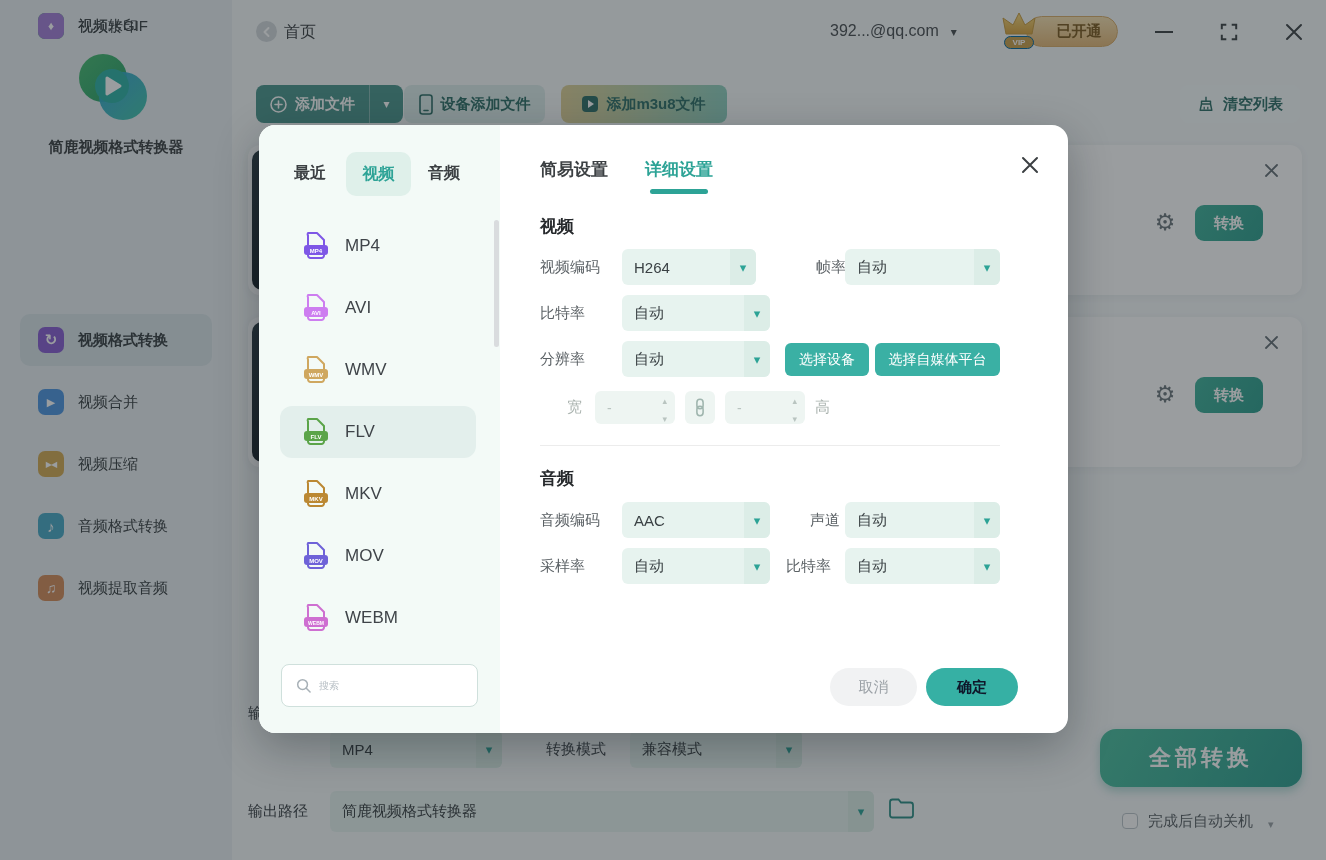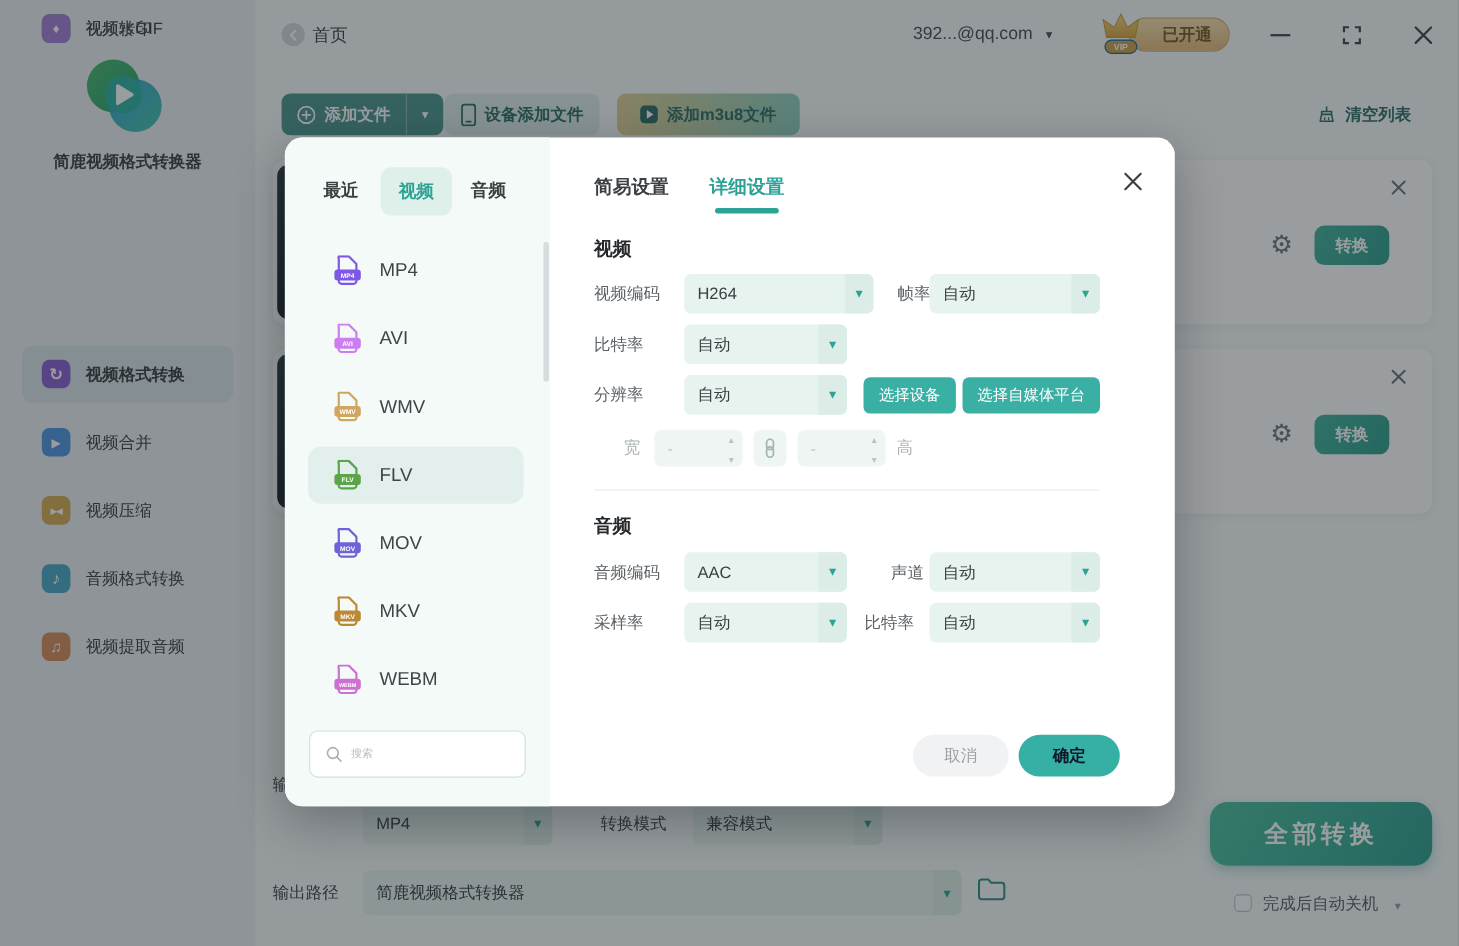--- a/index.html
+++ b/index.html
@@ -331,33 +331,33 @@
       <div class="fmt-row selected">
         <svg width="26" height="28" viewBox="0 0 26 28">
           <path d="M5 1 h9 l7 7 v15.5 a2.5 2.5 0 0 1 -2.5 2.5 h-11 a2.5 2.5 0 0 1 -2.5 -2.5 v-20 A2.5 2.5 0 0 1 5 1 Z" fill="none" stroke-width="2" stroke-linejoin="round" stroke="#5ba449"></path>
           <rect x="1" y="13" width="24" height="10" rx="3" fill="#5ba449"></rect>
           <text x="13" y="20.5" text-anchor="middle" font-size="6" font-weight="bold" fill="#ffffff">FLV</text>
         </svg>
         <span class="fmt-name">FLV</span>
       </div>
       <div class="fmt-row">
         <svg width="26" height="28" viewBox="0 0 26 28">
+          <path d="M5 1 h9 l7 7 v15.5 a2.5 2.5 0 0 1 -2.5 2.5 h-11 a2.5 2.5 0 0 1 -2.5 -2.5 v-20 A2.5 2.5 0 0 1 5 1 Z" fill="none" stroke-width="2" stroke-linejoin="round" stroke="#bb8833"></path>
+          <rect x="1" y="13" width="24" height="10" rx="3" fill="#bb8833"></rect>
+          <text x="13" y="20.5" text-anchor="middle" font-size="6" font-weight="bold" fill="#ffffff">MKV</text>
+        </svg>
+        <span class="fmt-name">MKV</span>
+      </div>
+      <div class="fmt-row">
+        <svg width="26" height="28" viewBox="0 0 26 28">
           <path d="M5 1 h9 l7 7 v15.5 a2.5 2.5 0 0 1 -2.5 2.5 h-11 a2.5 2.5 0 0 1 -2.5 -2.5 v-20 A2.5 2.5 0 0 1 5 1 Z" fill="none" stroke-width="2" stroke-linejoin="round" stroke="#6e62d8"></path>
           <rect x="1" y="13" width="24" height="10" rx="3" fill="#6e62d8"></rect>
           <text x="13" y="20.5" text-anchor="middle" font-size="6" font-weight="bold" fill="#ffffff">MOV</text>
         </svg>
         <span class="fmt-name">MOV</span>
-      </div>
-      <div class="fmt-row">
-        <svg width="26" height="28" viewBox="0 0 26 28">
-          <path d="M5 1 h9 l7 7 v15.5 a2.5 2.5 0 0 1 -2.5 2.5 h-11 a2.5 2.5 0 0 1 -2.5 -2.5 v-20 A2.5 2.5 0 0 1 5 1 Z" fill="none" stroke-width="2" stroke-linejoin="round" stroke="#bb8833"></path>
-          <rect x="1" y="13" width="24" height="10" rx="3" fill="#bb8833"></rect>
-          <text x="13" y="20.5" text-anchor="middle" font-size="6" font-weight="bold" fill="#ffffff">MKV</text>
-        </svg>
-        <span class="fmt-name">MKV</span>
       </div>
       <div class="fmt-row">
         <svg width="26" height="28" viewBox="0 0 26 28">
           <path d="M5 1 h9 l7 7 v15.5 a2.5 2.5 0 0 1 -2.5 2.5 h-11 a2.5 2.5 0 0 1 -2.5 -2.5 v-20 A2.5 2.5 0 0 1 5 1 Z" fill="none" stroke-width="2" stroke-linejoin="round" stroke="#ce6fd1"></path>
           <rect x="1" y="13" width="24" height="10" rx="3" fill="#ce6fd1"></rect>
           <text x="13" y="20.5" text-anchor="middle" font-size="5" font-weight="bold" fill="#ffffff">WEBM</text>
         </svg>
         <span class="fmt-name">WEBM</span>
       </div>
 
@@ -376,21 +376,21 @@
     <div class="stab-underline"></div>
     <div class="modal-close">
       <svg width="20" height="20" viewBox="0 0 20 20">
         <path d="M3 3 L17 17 M17 3 L3 17" stroke="#3c4043" stroke-width="2" stroke-linecap="round"></path>
       </svg>
     </div>
 
     <div class="sec-title" style="left:281px; top:90px;">视频</div>
 
     <div class="m-label" style="left:281px; top:133px;">视频编码</div>
-    <div class="sel msel" style="left:363px; top:124px; width:172px;">
+    <div class="sel msel" style="left:363px; top:124px; width:134px;">
       <span class="val">H264</span>
       <span class="caret"></span>
     </div>
     <div class="m-label" style="left:541px; top:133px;margin-left:16px;">帧率</div>
     <div class="sel msel" style="left:586px; top:124px; width:155px;">
       <span class="val">自动</span>
       <span class="caret"></span>
     </div>
 
     <div class="m-label" style="left:281px; top:179px;">比特率</div>

